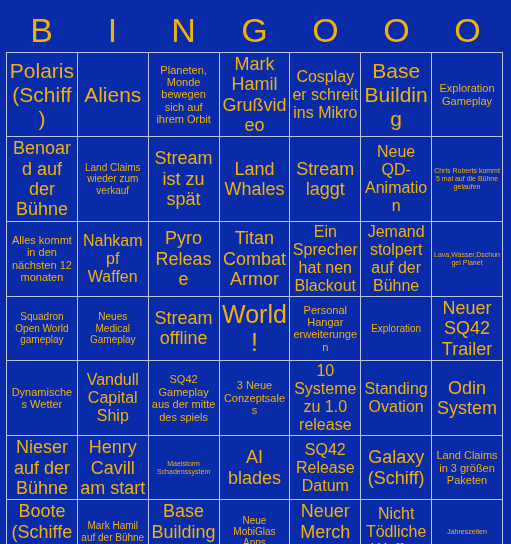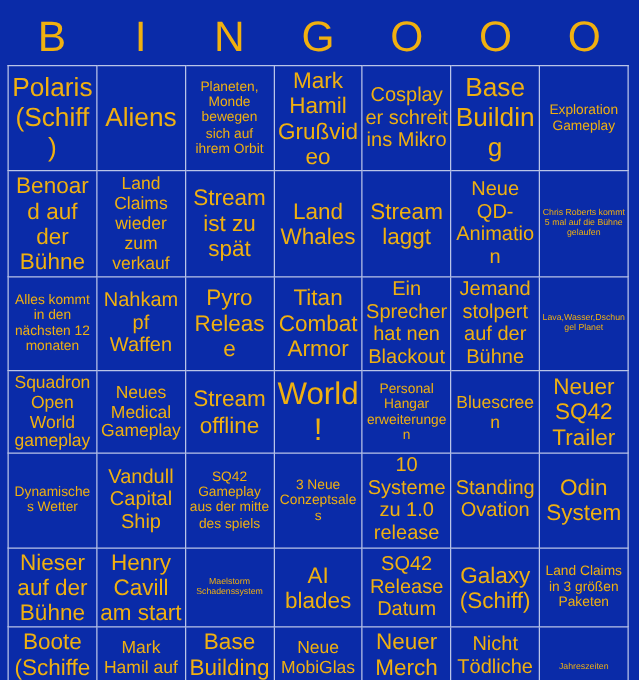--- a/index.html
+++ b/index.html
@@ -60,21 +60,21 @@
     width: 14.285%;
     line-height: 1.13;
     font-family: "Liberation Sans", sans-serif;
     overflow: hidden;
     word-wrap: break-word;
   }
   
   td.s-xl  { font-size: 21px; }
   td.s-lg  { font-size: 18px; }
   td.s-md  { font-size: 16px; }
-  td.s-sm  { font-size: 14px; }
+  td.s-sm  { font-size: 10px; }
   td.s-xs  { font-size: 11px; }
   td.s-xxs { font-size: 7px; }
   td.free  { font-size: 25px; }
 </style>
 </head>
 <body>
 
 <div id="card">
 
   <div id="header">
@@ -116,21 +116,21 @@
             <td class="s-md">Ein Sprecher hat nen Blackout</td>
             <td class="s-md">Jemand stolpert auf der Bühne</td>
             <td class="s-xxs">Lava,Wasser,Dschungel Planet</td>
           </tr>
           <tr>
             <td class="s-sm">Squadron Open World gameplay</td>
             <td class="s-sm">Neues Medical Gameplay</td>
             <td class="s-lg">Stream offline</td>
             <td class="free">World!</td>
             <td class="s-xs">Personal Hangar erweiterungen</td>
-            <td class="s-sm">Bluescreen</td>
+            <td class="s-sm">Exploration</td>
             <td class="s-lg">Neuer SQ42 Trailer</td>
           </tr>
           <tr>
             <td class="s-xs">Dynamisches Wetter</td>
             <td class="s-md">Vandull Capital Ship</td>
             <td class="s-xs">SQ42 Gameplay aus der mitte des spiels</td>
             <td class="s-xs">3 Neue Conzeptsales</td>
             <td class="s-md">10 Systeme zu 1.0 release</td>
             <td class="s-md">Standing Ovation</td>
             <td class="s-lg">Odin System</td>

